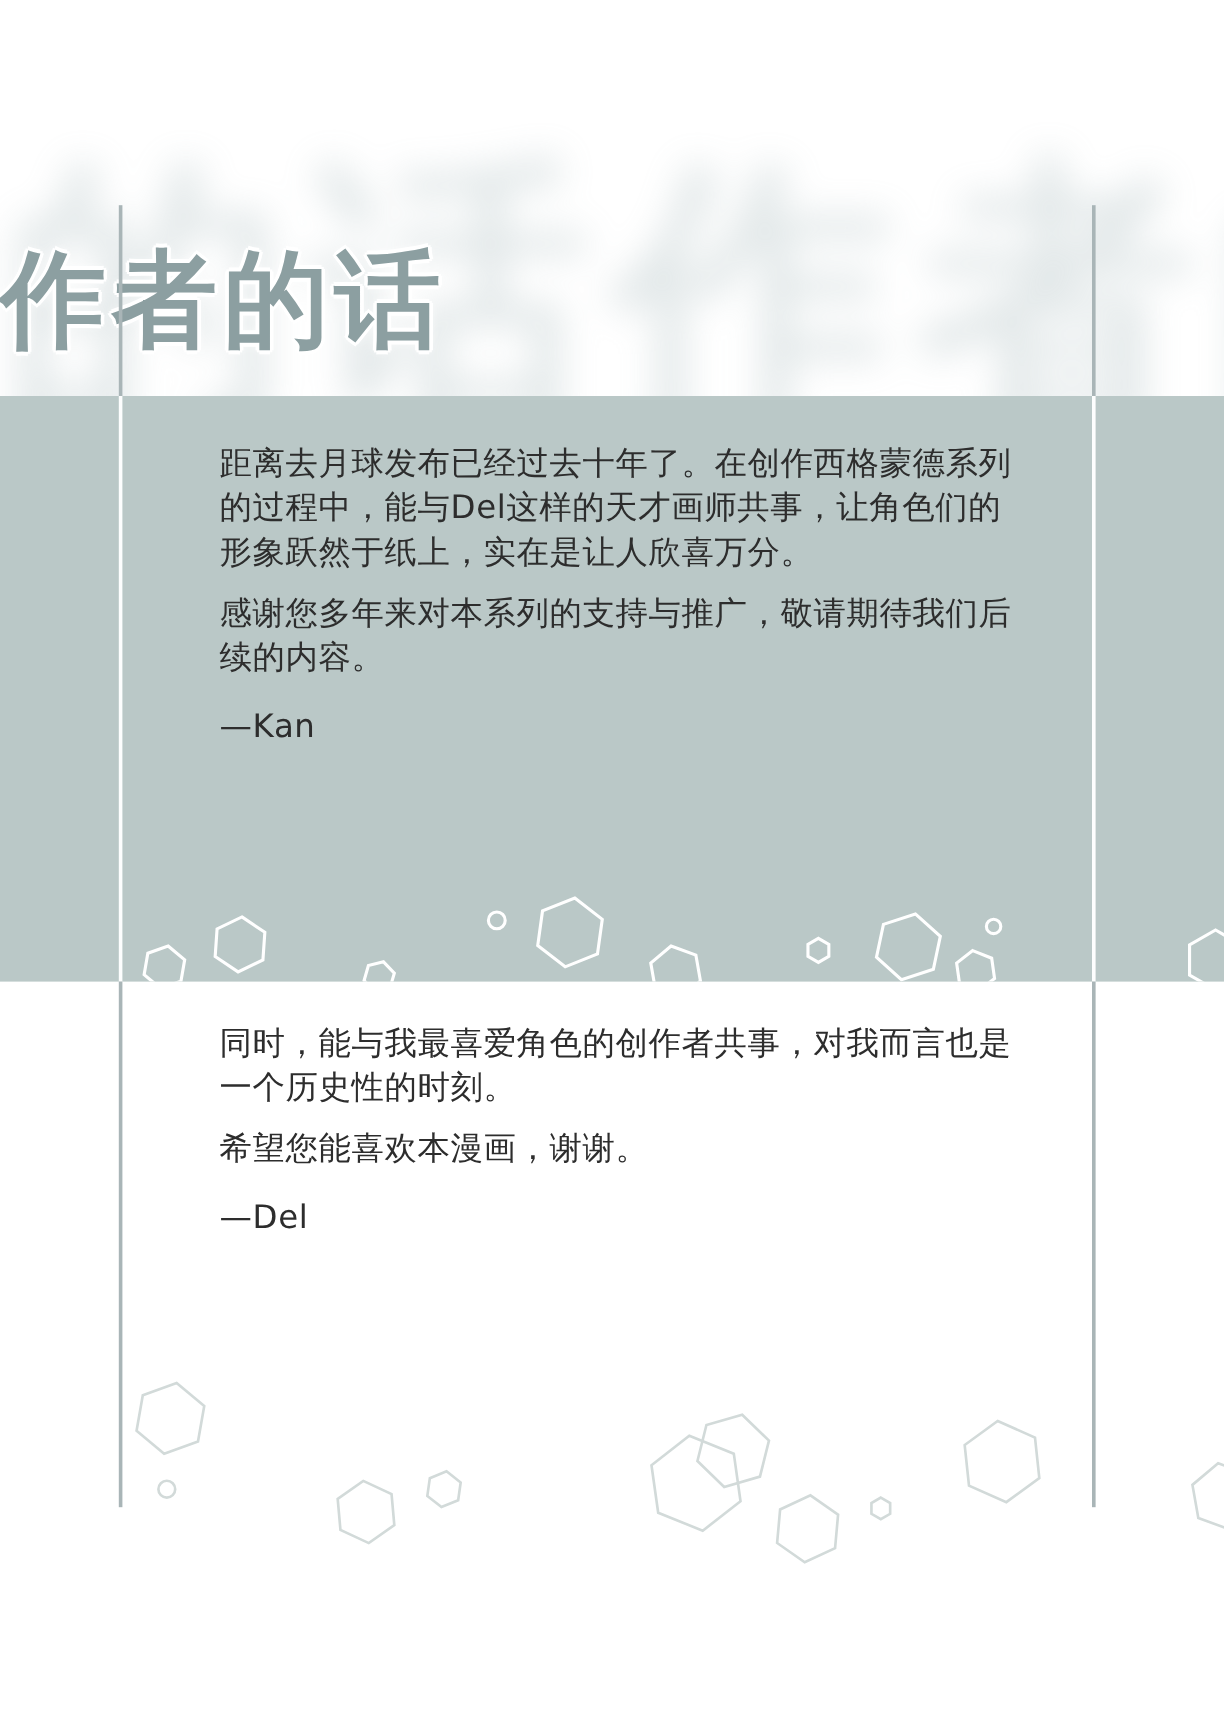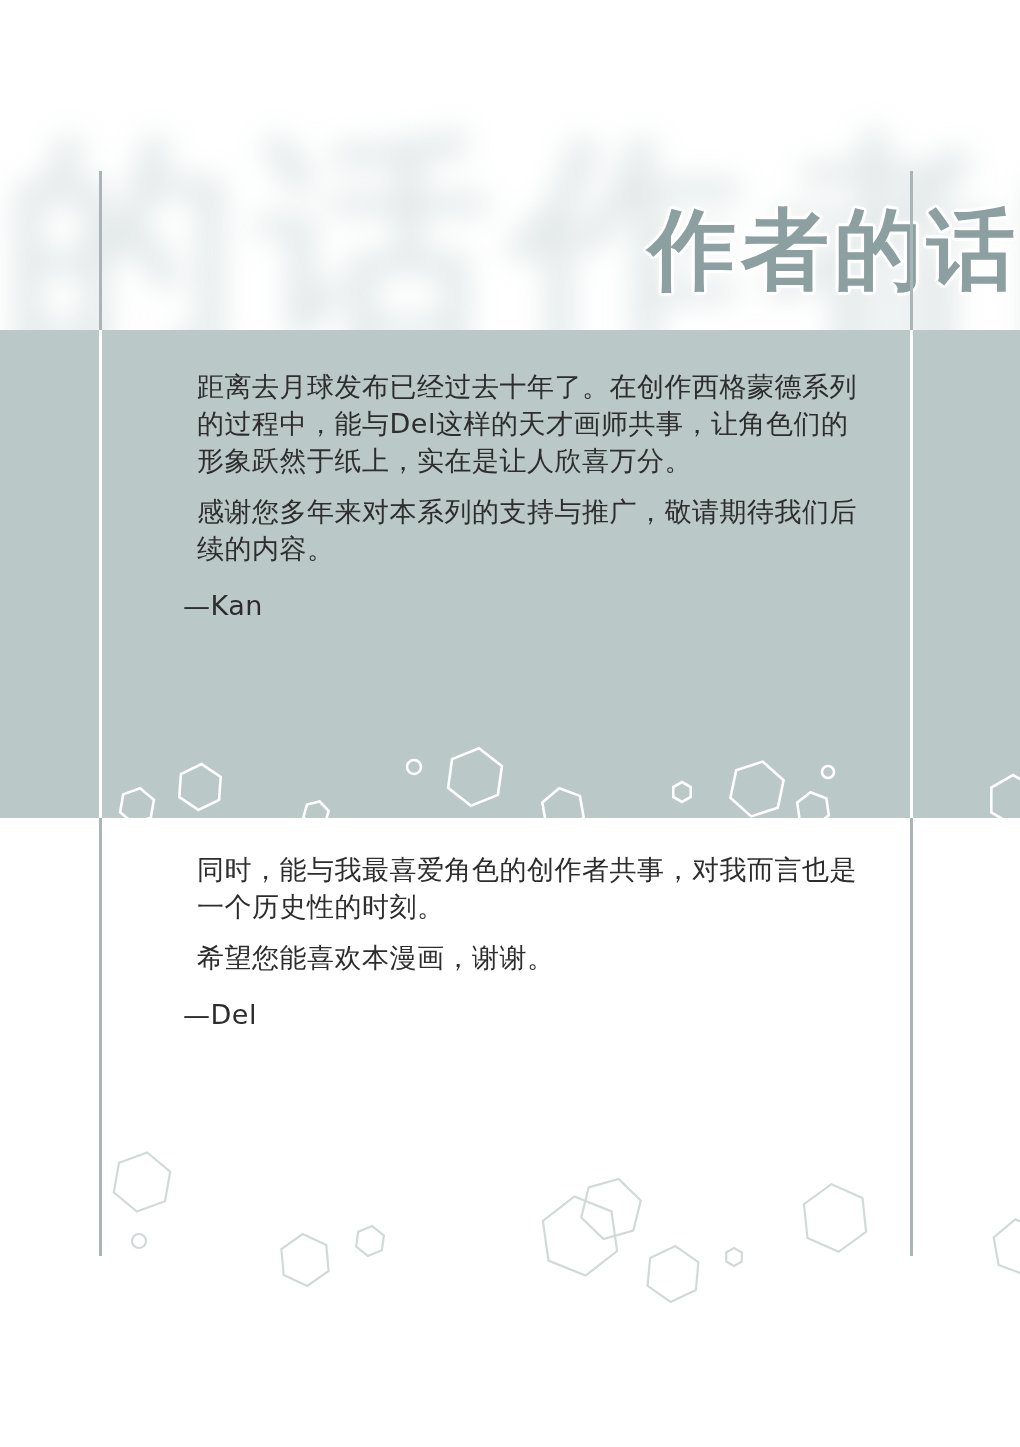--- a/index.html
+++ b/index.html
@@ -26,21 +26,21 @@
     filter: blur(15px);
     pointer-events: none;
     line-height: 1;
   }
 
   
   .main-title {
     position: absolute;
     top: 206px; left: 0; right: 0;
     margin: 0;
-    text-align: right;
+    text-align: left;
     font-size: 88px; font-weight: 900;
     letter-spacing: 5px;
     color: var(--title-color, #8c9fa1);
     line-height: 1;
     text-shadow:
       3px 0 0 #ffffff, -3px 0 0 #ffffff,
       0 3px 0 #ffffff, 0 -3px 0 #ffffff,
       2px 2px 0 #ffffff, -2px -2px 0 #ffffff,
       2px -2px 0 #ffffff, -2px 2px 0 #ffffff,
       0 0 10px rgba(255,255,255,0.9);
@@ -69,21 +69,21 @@
   
   .text-block {
     position: absolute;
     left: 183px;
     width: 678px;
     color: var(--text-color, #2d2d2d);
     font-size: 27px;
     line-height: 37px;
     letter-spacing: 0.5px;
   }
-  .text-block p { margin: 0 0 14px 14px; }
+  .text-block p { margin: 0 0 14px 0; }
   .text-block .heading { margin: 0 0 36px 0; }
   .text-block .sig { margin: 20px 0 0 0; }
   .kan-block { top: 368px; }
   .del-block { top: 851px; }
 </style>
 </head>
 <body style="--panel-color: #bac8c7; --title-color: #8c9fa1; --text-color: #2d2d2d; --line-color: #a9b5b7;">
 
 <div class="page">
 

